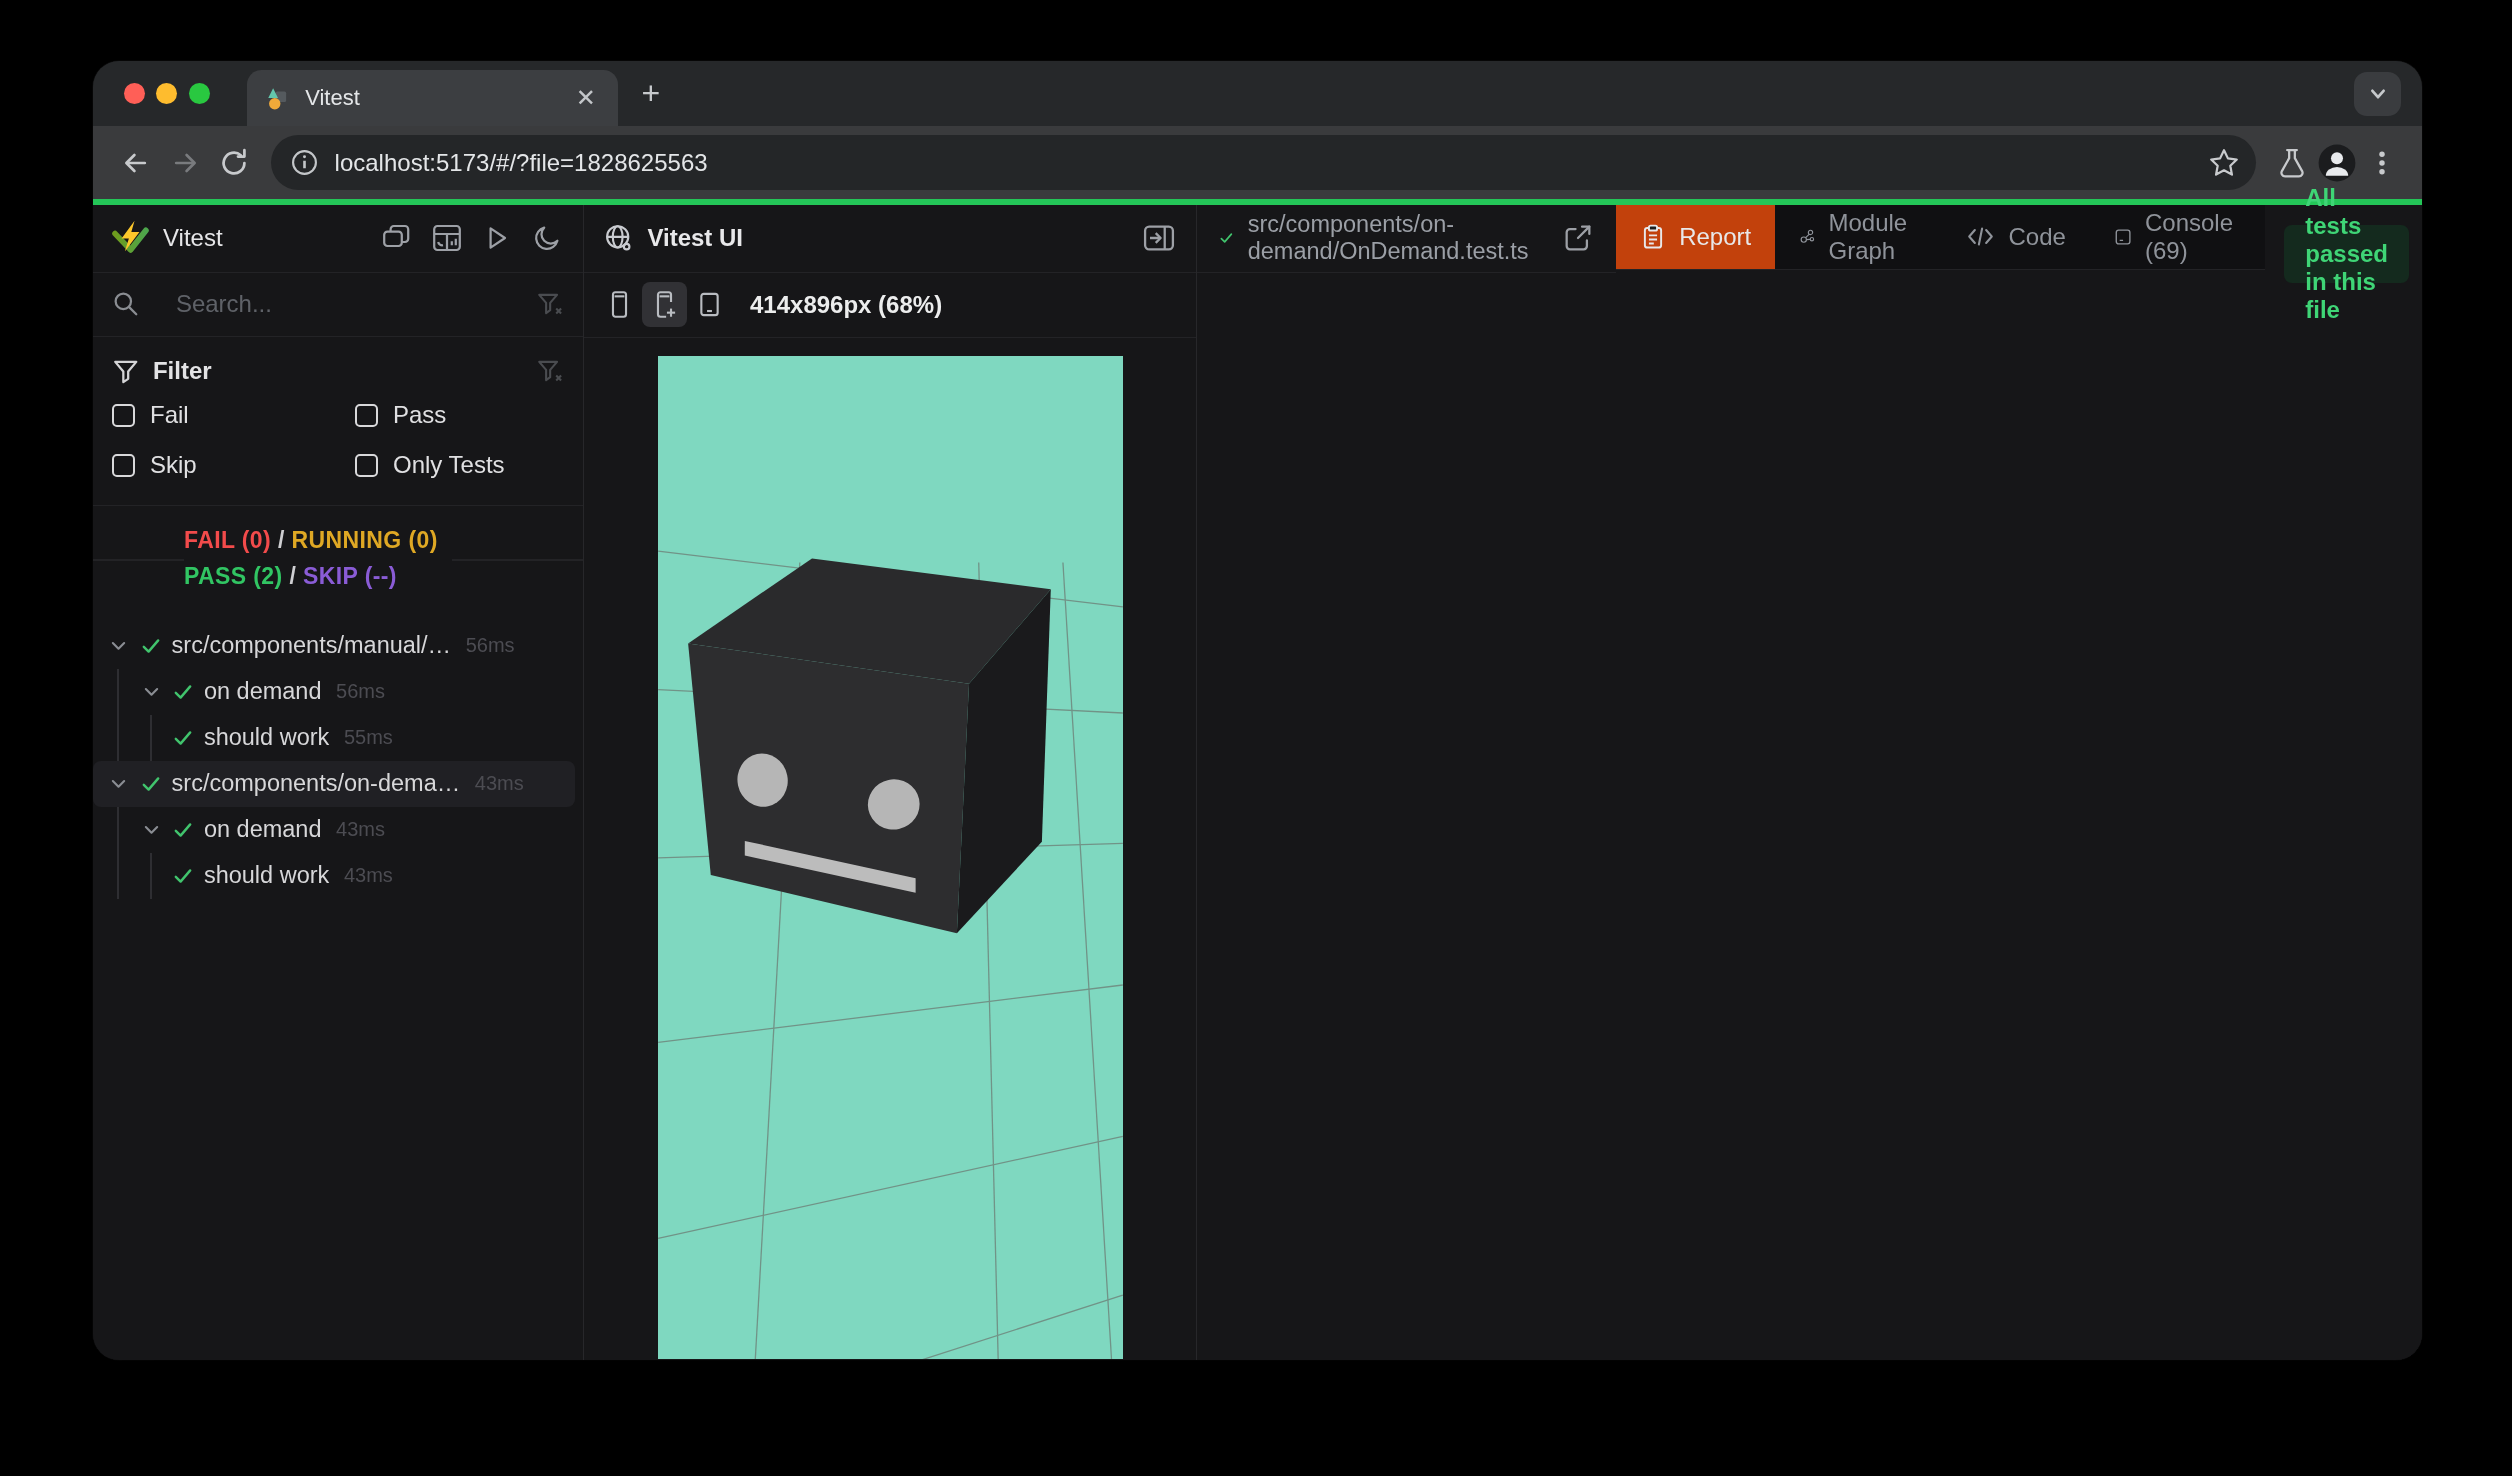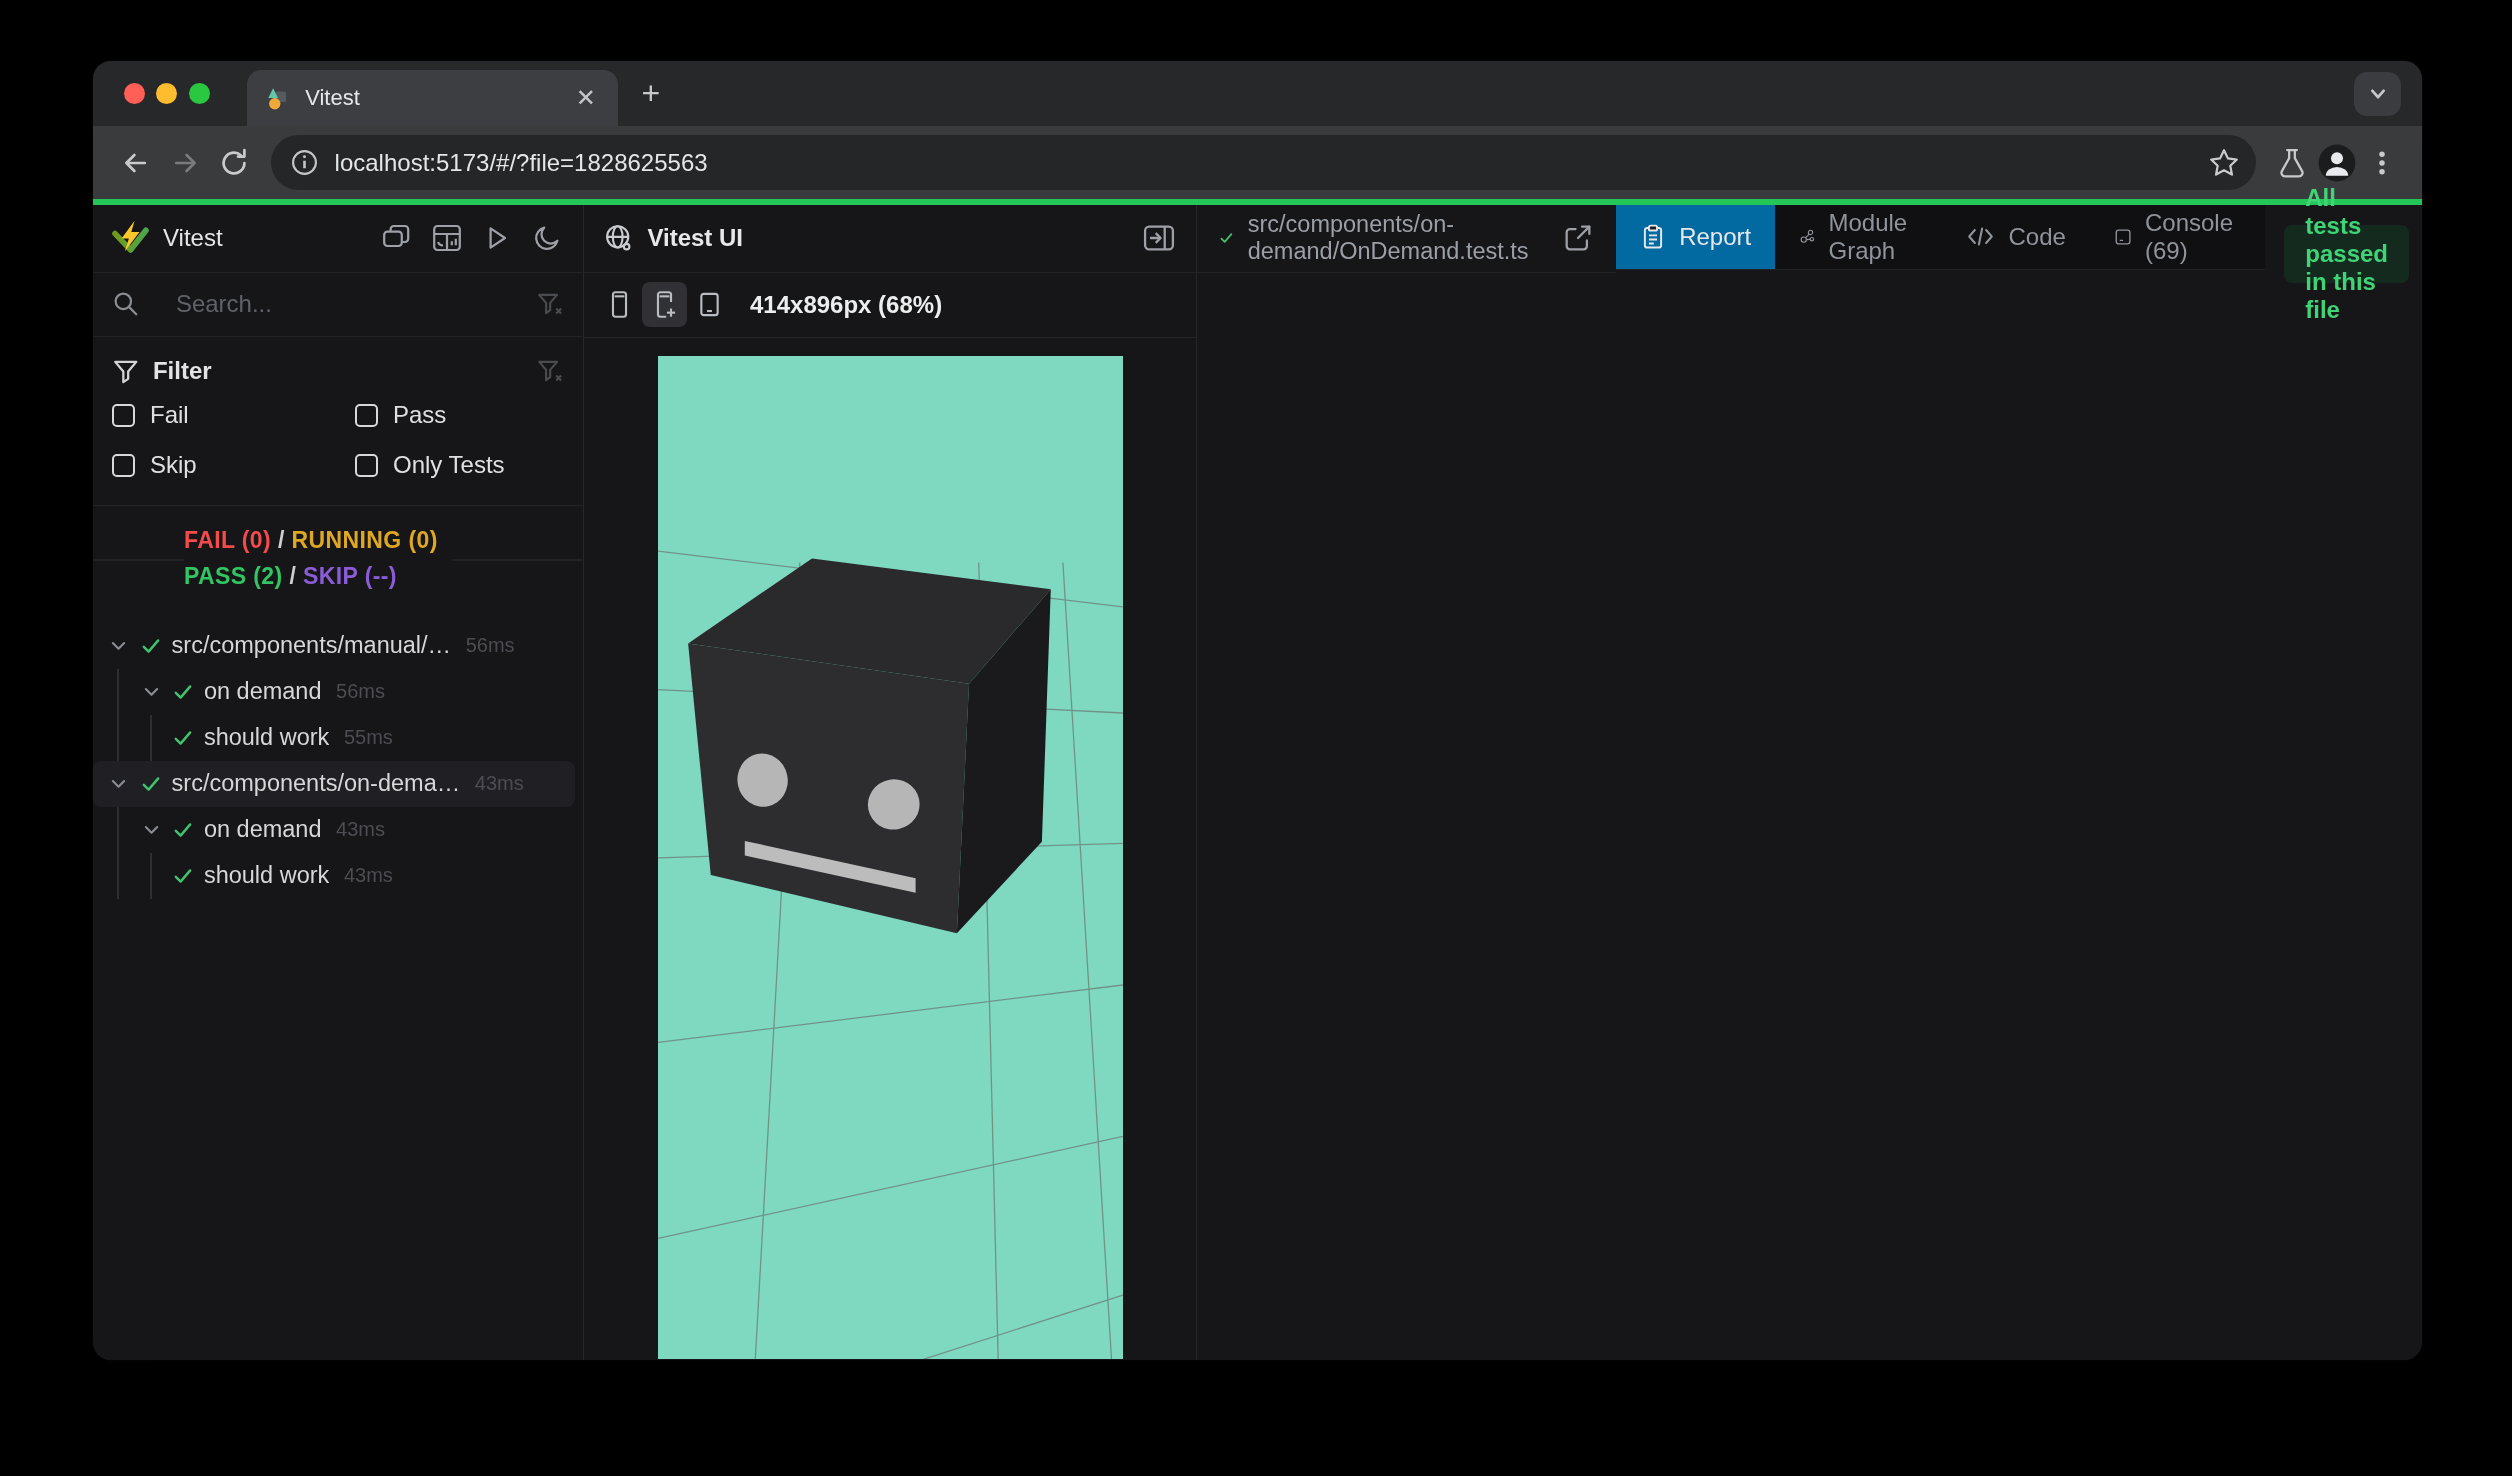--- a/index.html
+++ b/index.html
@@ -1,19 +1,19 @@
 <!DOCTYPE html>
 <html style="font-size:13px"><head>
 <meta charset="utf-8">
 <style>
   * { margin:0; padding:0; box-sizing:border-box; }
   html,body { background:#000; }
   body { width:2512px; height:1476px; font-family:"Liberation Sans","DejaVu Sans",sans-serif; position:relative; }
   .window { position:absolute; left:93px; top:61px; width:2329px; height:1299px;
-            border-radius:18px; overflow:hidden; background:#161618;
+            border-radius:26px; overflow:hidden; background:#161618;
             box-shadow:0 32px 89px rgba(0,0,0,.9), 0 0 0 0.8px #0b0b0b; }
 
   
   .tabstrip { height:65px; background:#26282a; display:flex; align-items:center; }
   .lights { display:flex; gap:11.3px; padding:0 0 0 31px; }
   .light { width:21px; height:21px; border-radius:50%; }
   .l-close{ background:#ff5f57; } .l-min{ background:#febc2e; } .l-max{ background:#29c840; }
   .tab { margin-left:37px; align-self:flex-end; width:371px; height:56px; background:#3c3e41;
          border-radius:14.6px 14.6px 0 0; display:flex; align-items:center; padding:0 18px; }
   .favicon { width:26px; height:26px; flex:0 0 auto; }
@@ -90,21 +90,21 @@
   .preview-wrap { flex:1; position:relative; }
   .viewport { position:absolute; left:74px; top:18px; width:465px; height:1003px; overflow:hidden; background:#7fd8c0; }
 
   
   .rightp { flex:1; display:flex; flex-direction:row; }
   .right-head { height:68px; display:flex; align-items:center; padding:0 21px; border-bottom:1.6px solid #232326; }
   .file-path { margin-left:13px; font-size:23.5px; color:#9b9fa6; }
   .right-head .ext { margin-left:auto; color:#9da0a6; }
   .right-tabs { height:65px; background:#101012; display:flex; border-bottom:1.6px solid #232326; }
   .rtab { display:flex; align-items:center; gap:13px; padding:0 24px; color:#8f939a; }
-  .rtab.active { background:#0369a1; color:#e8e8ea;align-items:center; }
+  .rtab.active { background:#c2410c; color:#e8e8ea;align-items:center; }
   .right-body { flex:1; background:#161618; }
   .banner { margin:20px 13px 0 19.4px; height:58px; background:#142a1e; border-radius:8px;
             display:flex; align-items:center; padding:0 21px;justify-content:flex-end; }
   .banner span { color:#3fd576; font-weight:700; font-size:24px; }
 
   svg { display:block; }
 </style>
 </head>
 <body>
 

